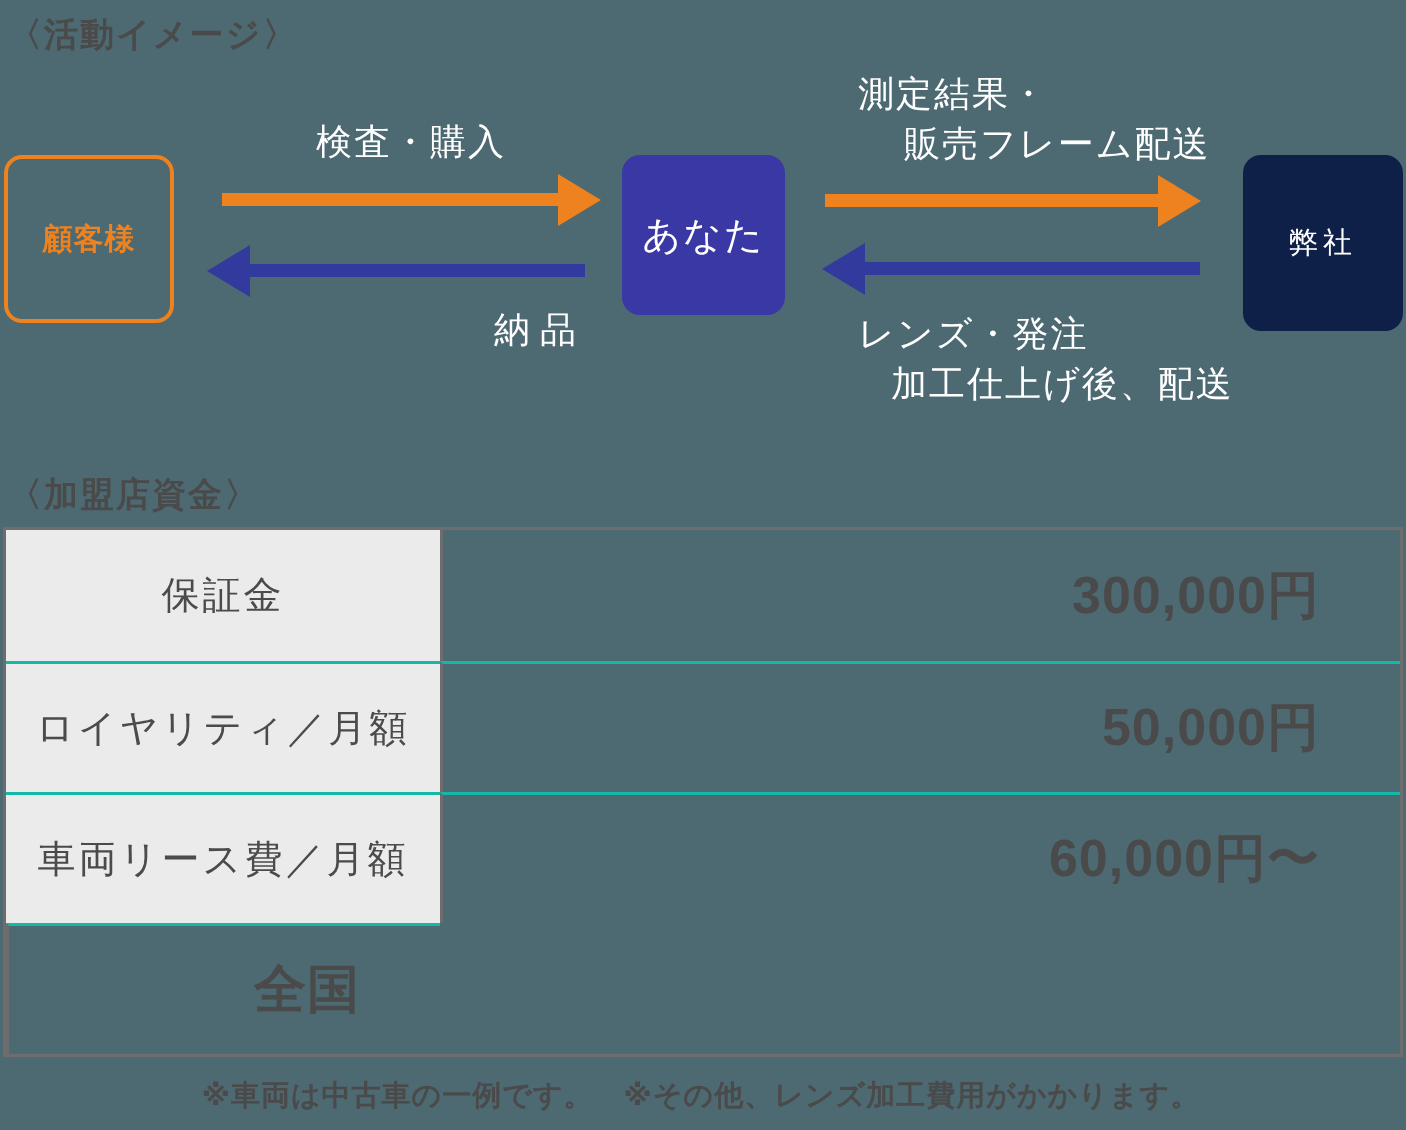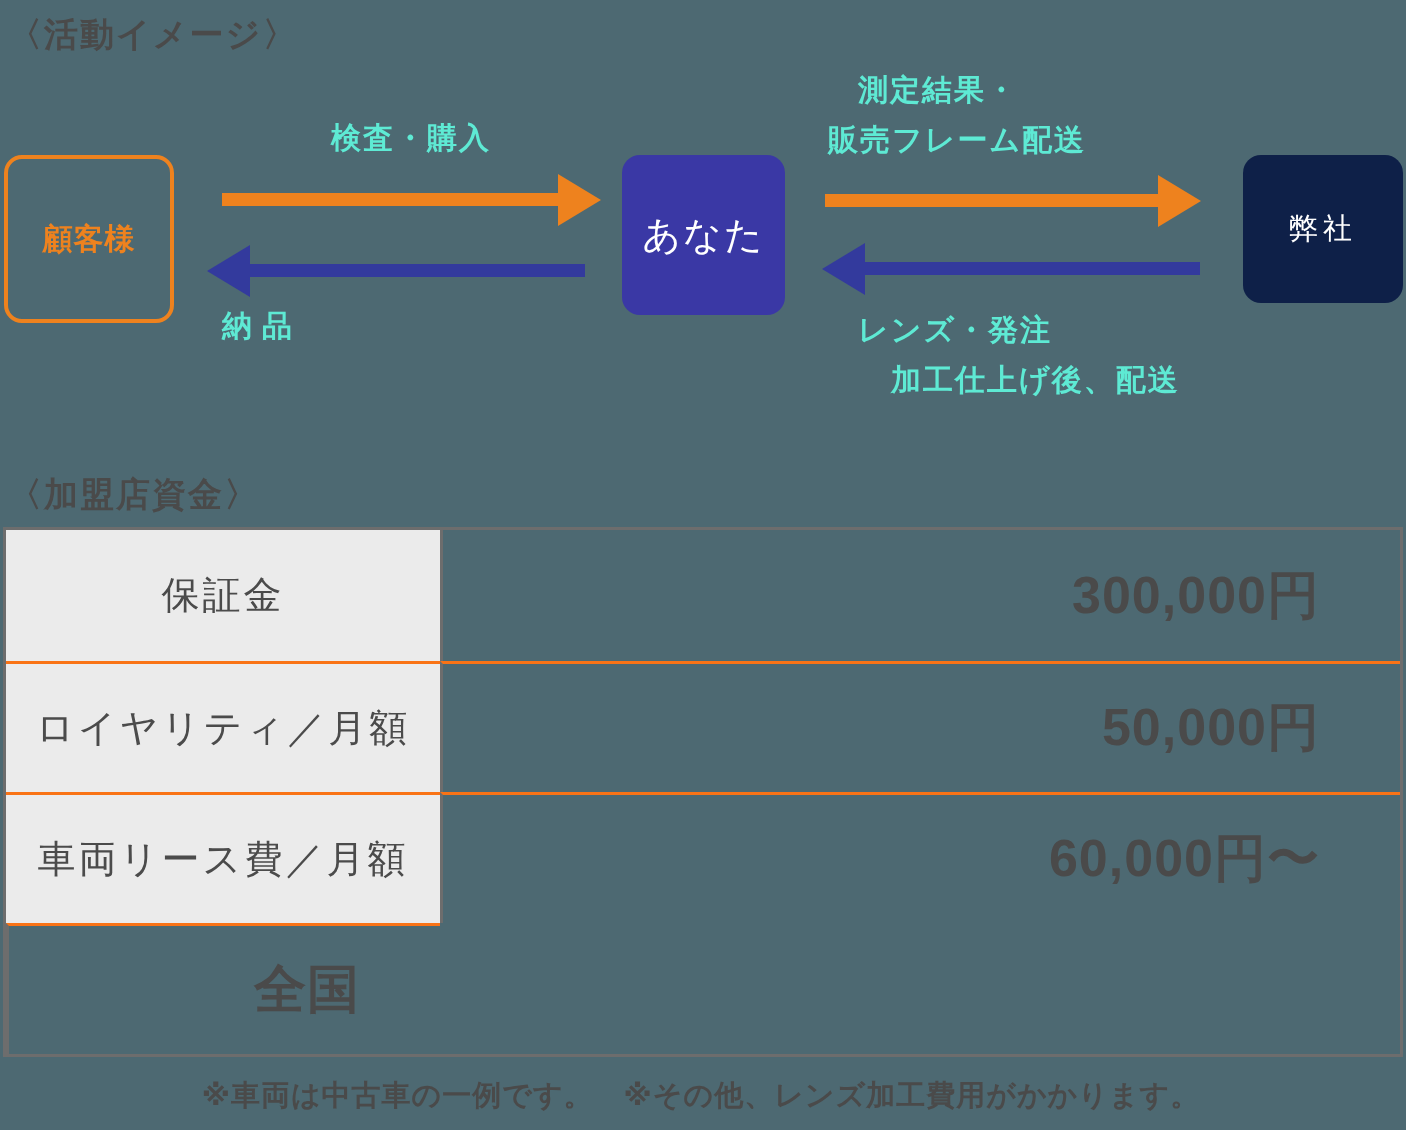--- a/index.html
+++ b/index.html
@@ -20,21 +20,21 @@
   .node-customer{
     left:4px;top:155px;width:162px;height:160px;
     border:4px solid #ee821e;background:transparent;
   }
   .node-customer span{color:#ee821e;font-size:30px;font-weight:700;letter-spacing:1px;}
   .node-you{
     left:622px;top:155px;width:163px;height:160px;background:#3a38a5;
   }
   .node-you span{color:#ffffff;font-size:38px;font-weight:500;letter-spacing:2px;}
   .node-company{
-    left:1243px;top:155px;width:160px;height:148px;background:#0e2048;
+    left:1243px;top:155px;width:160px;height:176px;background:#0e2048;
   }
   .node-company span{color:#ffffff;font-size:29px;font-weight:500;letter-spacing:5px;}
 
   
   .shaft{position:absolute;height:13px;}
   .shaft.orange{background:#ee821e;}
   .shaft.blue{background:#333a9d;}
   .head{position:absolute;width:0;height:0;border-top:26px solid transparent;border-bottom:26px solid transparent;}
   .head.right{border-left:43px solid #ee821e;}
   .head.left{border-right:43px solid #333a9d;}
@@ -42,45 +42,45 @@
   .shaft-insp{left:222px;top:193px;width:338px;}
   .head-insp{left:558px;top:174px;}
   .shaft-del{left:249px;top:264px;width:336px;}
   .head-del{left:207px;top:245px;}
   .shaft-meas{left:825px;top:194px;width:335px;}
   .head-meas{left:1158px;top:175px;}
   .shaft-lens{left:864px;top:262px;width:336px;}
   .head-lens{left:822px;top:243px;}
 
   
-  .flow-label{position:absolute;font-size:30px;font-weight:700;letter-spacing:2px;color:#5eead4;white-space:nowrap;}
+  .flow-label{position:absolute;font-size:36px;font-weight:400;letter-spacing:2px;color:#ffffff;white-space:nowrap;}
   .lbl-insp{left:222px;width:378px;top:118px;text-align:center;}
-  .lbl-del{left:222px;width:364px;top:306px;text-align:left;letter-spacing:10px;}
+  .lbl-del{left:222px;width:364px;top:306px;text-align:right;letter-spacing:10px;}
   .lbl-meas1{left:858px;top:70px;}
-  .lbl-meas2{left:828px;top:120px;}
+  .lbl-meas2{left:904px;top:120px;}
   .lbl-lens1{left:858px;top:310px;}
   .lbl-lens2{left:858px;top:360px;margin-left:33px;}
 
   
   .ftable{
     position:absolute;left:3px;top:527px;width:1400px;height:530px;
     box-sizing:border-box;border:3px solid #6d6d6d;
     display:grid;grid-template-columns:434px 1fr;grid-auto-rows:1fr;
   }
   .cell{display:flex;align-items:center;box-sizing:border-box;}
   .cell.lab{
     background:#ebebeb;justify-content:center;
     font-size:38px;font-weight:400;letter-spacing:3px;color:#4b4b4b;
   }
   .cell.val{
     background:transparent;justify-content:flex-end;padding-right:80px;
     font-size:52px;font-weight:700;letter-spacing:1px;color:#4a4a4a;
     border-left:3px solid #6d6d6d;
   }
-  .cell.rt{border-top:3px solid #f97316;}
+  .cell.rt{border-top:3px solid #14b8a6;}
 
   .footnote{
     position:absolute;right:6px;top:1076px;width:1398px;text-align:center;
     font-size:29px;font-weight:600;letter-spacing:1px;color:#4a4a4a;white-space:nowrap;
   }
 </style>
 </head>
 <body>
 
 <div class="canvas">

